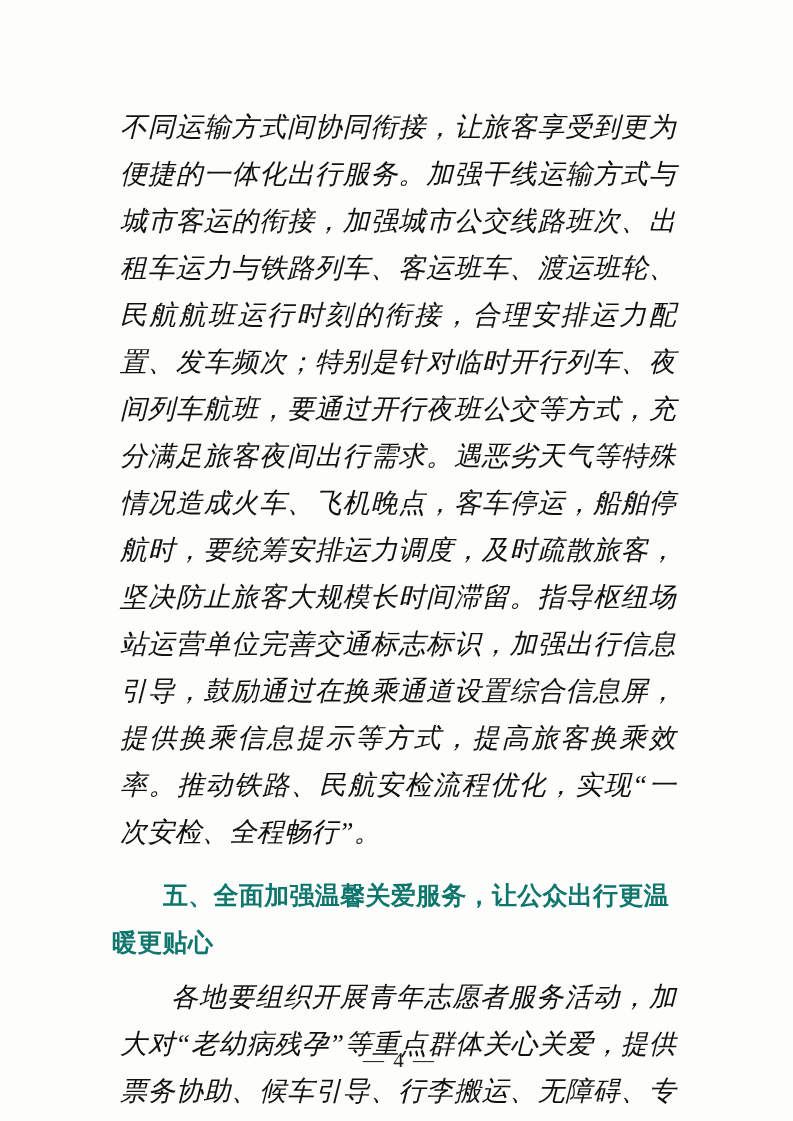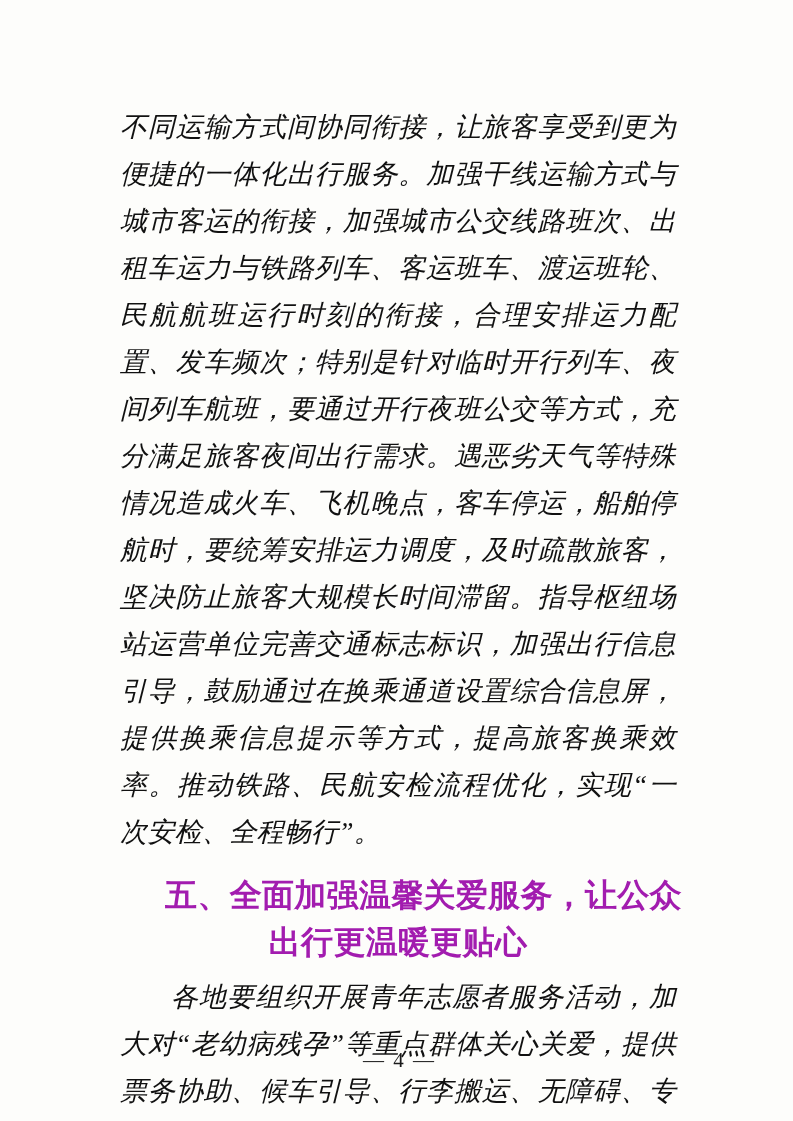--- a/index.html
+++ b/index.html
@@ -36,29 +36,28 @@
     text-justify: inter-ideograph;
     letter-spacing: 0.3px;
     margin: 8px;
     color: #111111;
     font-style: italic;
   }
   .para.indent {
     text-indent: 51px;
   }
   .heading {
-    font-size: 32px;
+    font-size: 25px;
     line-height: 47px;
     font-weight: bold;
     text-indent: 51px;
     margin: 0;
     padding-top: 2px;
-    color: #a21caf;
+    color: #0f766e;
     letter-spacing: 0.3px;
-    text-align: center;
   }
   .section-gap {
     height: 6px;
   }
   .footer {
     position: absolute;
     left: 0;
     top: 1048px;
     width: 793px;
     text-align: center;

